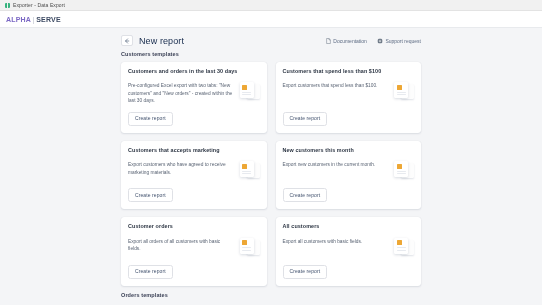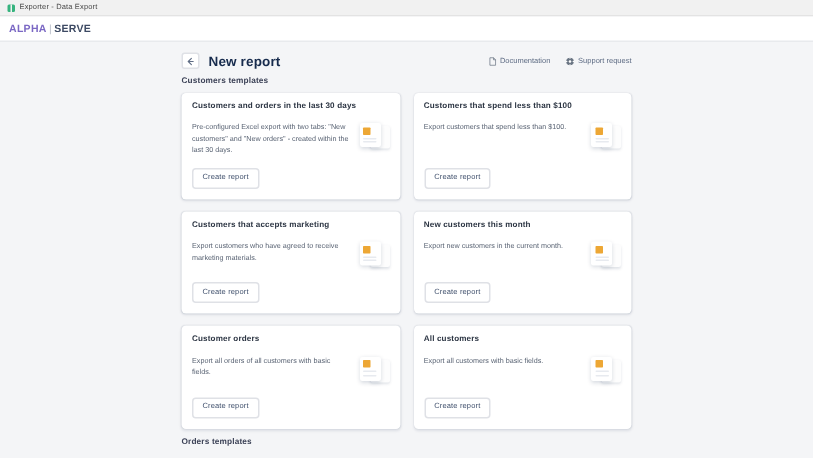--- a/index.html
+++ b/index.html
@@ -98,21 +98,21 @@
     background: #fff;
     display: flex;
     align-items: center;
     justify-content: center;
     flex: none;
     margin-right: 6px;
   }
   .back-btn svg { display: block; }
   .page-title {
     font-size: 9px;
-    font-weight: 700;
+    font-weight: 400;
     color: #172b4d;
     letter-spacing: .1px;
     flex: 1;
   }
   .header-links {
     display: flex;
     align-items: center;
     gap: 10px;
   }
   .hlink {

